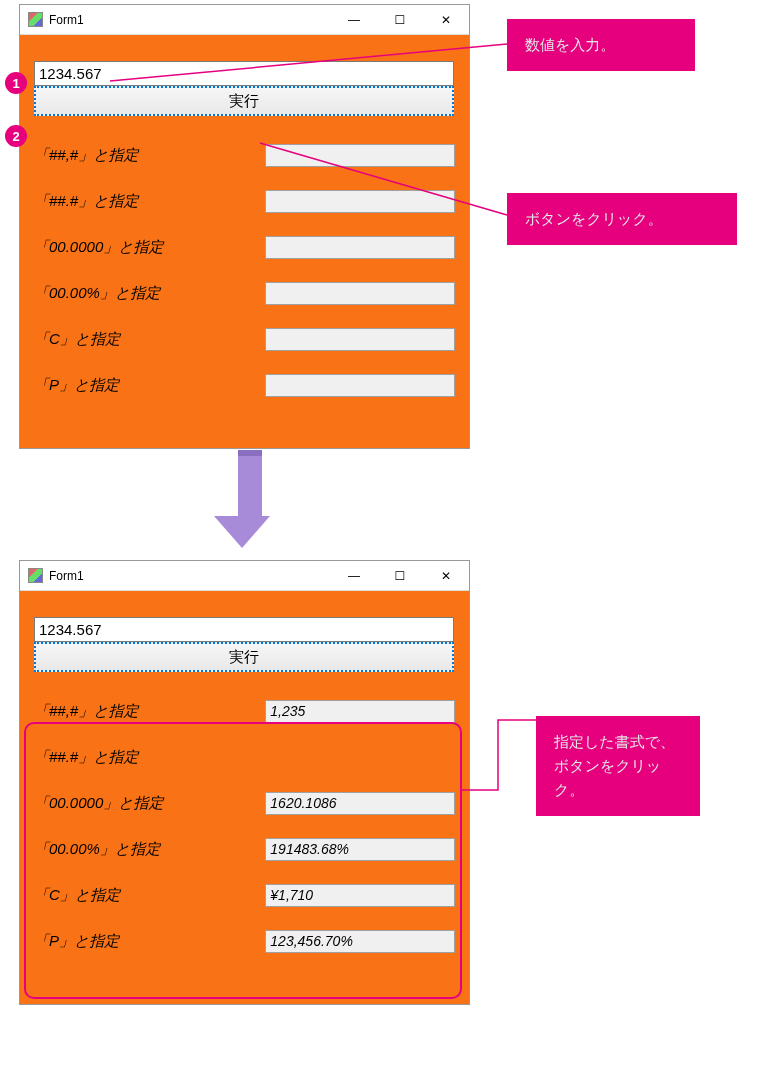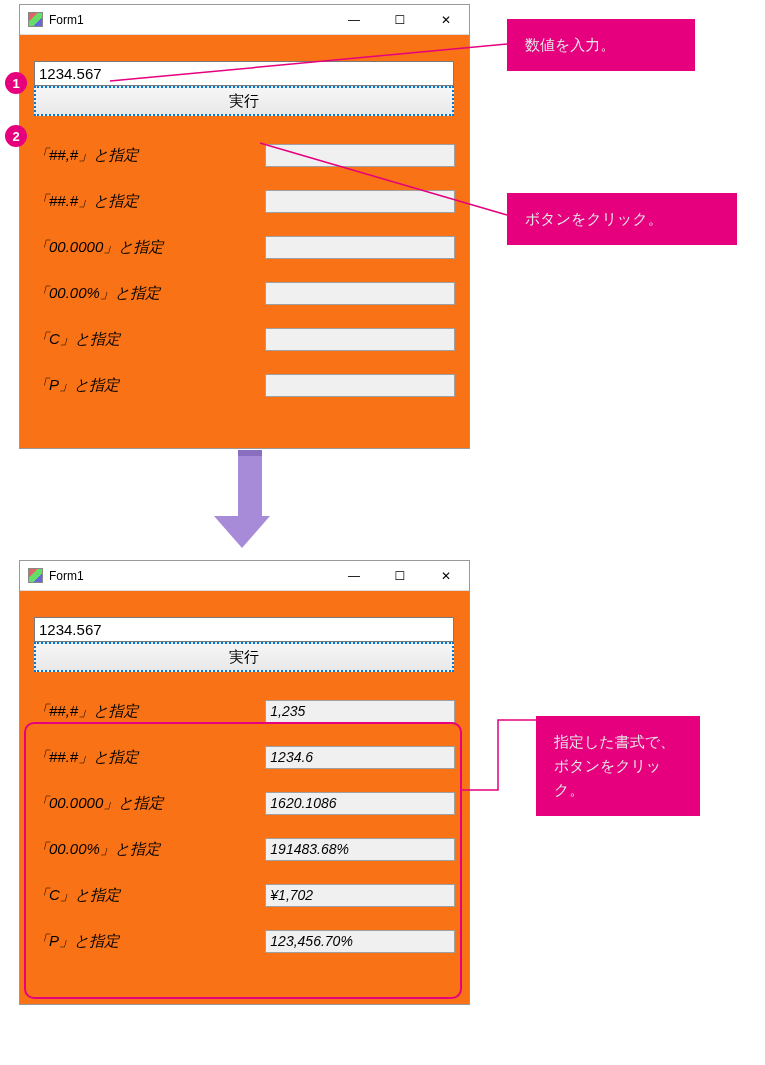--- a/index.html
+++ b/index.html
@@ -160,33 +160,32 @@
   <div class="body">
     <div class="tbox">1234.567</div>
     <div class="runbtn">実行</div>
     <div class="rows">
       <div class="row">
           <div class="lbl">「##,#」と指定</div>
           <div class="outbox">1,235</div>
         </div>
       <div class="row">
           <div class="lbl">「##.#」と指定</div>
-          <div class="outbox">1234.6</div>
         </div>
       <div class="row">
           <div class="lbl">「00.0000」と指定</div>
           <div class="outbox">1620.1086</div>
         </div>
       <div class="row">
           <div class="lbl">「00.00%」と指定</div>
           <div class="outbox">191483.68%</div>
         </div>
       <div class="row">
           <div class="lbl">「C」と指定</div>
-          <div class="outbox">¥1,702</div>
+          <div class="outbox">¥1,710</div>
         </div>
       <div class="row">
           <div class="lbl">「P」と指定</div>
           <div class="outbox">123,456.70%</div>
         </div>
     </div>
   </div>
 </div>
 
 <div class="hl-box" style="left:24px; top:722px; width:438px; height:277px;"></div>

